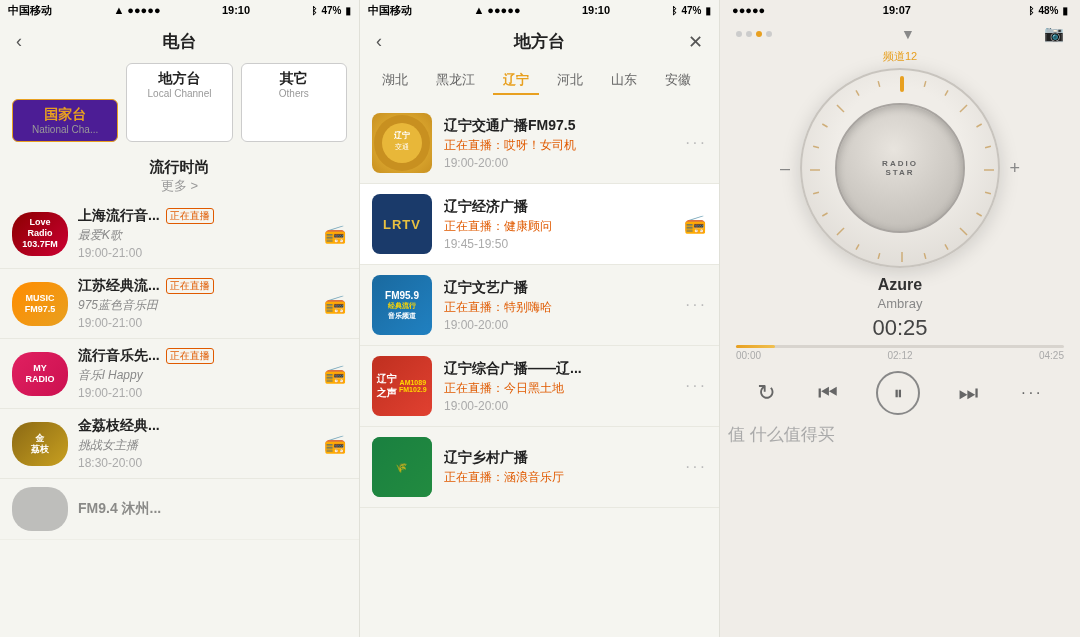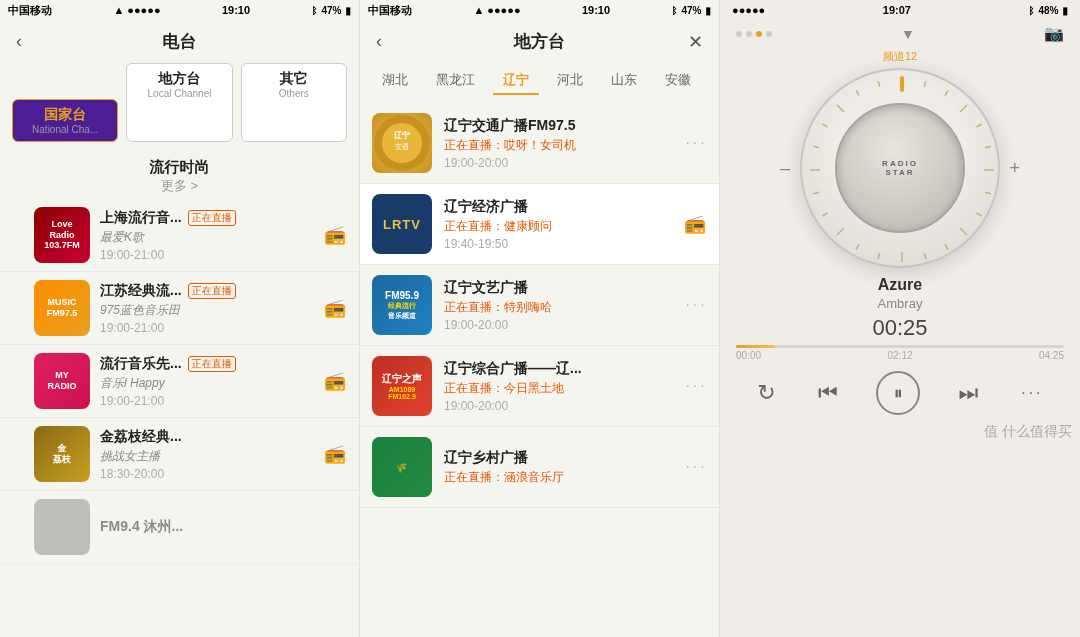--- a/index.html
+++ b/index.html
@@ -116,31 +116,30 @@
       display: flex;
       align-items: center;
       padding: 8px 12px;
       gap: 10px;
       position: relative;
       border-bottom: 1px solid #e8e8e0;
       background: #f5f5f0;
     }
     .radio-logo {
       width: 56px;
-      height: 56px;
-      border-radius: 8px;
+      height: 44px;
+      border-radius: 20px;
       flex-shrink: 0;
       display: flex;
       align-items: center;
       justify-content: center;
       font-size: 11px;
       font-weight: 700;
       color: #fff;
       overflow: hidden;
-      margin-left: 22px;
     }
     .radio-info {
       flex: 1;
       min-width: 0;
     }
     .radio-name-row {
       display: flex;
       align-items: center;
       gap: 6px;
     }
@@ -422,23 +421,23 @@
       justify-content: center;
       font-size: 18px;
     }
     .ctrl-btn.more-btn {
       font-size: 16px;
       letter-spacing: 2px;
     }
 
     
     .watermark {
-      font-size: 14px;
+      font-size: 17px;
       color: #aaa;
-      text-align: right;
+      text-align: left;
       padding: 2px 8px;
       width: 100%;
     }
 
     
     .logo-love { background: linear-gradient(135deg, #8B0000, #cc0033); }
     .logo-music { background: linear-gradient(135deg, #ff8c00, #e8a020); }
     .logo-myradio { background: linear-gradient(135deg, #e02060, #cc1050); }
     .logo-gold { background: linear-gradient(135deg, #8B6914, #c8a020); }
 
@@ -646,21 +645,21 @@
       <span class="station-more">···</span>
     </div>
 
     <div class="station-item highlighted">
       <div class="station-logo lrtv-logo">
         <span style="font-size:13px;font-weight:900;color:#e8c040;letter-spacing:1px;">LRTV</span>
       </div>
       <div class="station-info">
         <div class="station-name">辽宁经济广播</div>
         <div class="station-live">正在直播：健康顾问</div>
-        <div class="station-time">19:40-19:50</div>
+        <div class="station-time">19:45-19:50</div>
       </div>
       <span class="station-icon-btn">📻</span>
     </div>
 
     <div class="station-item">
       <div class="station-logo fm959-logo">
         <div style="background:linear-gradient(135deg,#1a6aa0,#2080c0);width:60px;height:60px;display:flex;flex-direction:column;align-items:center;justify-content:center;border-radius:8px;">
           <span style="color:#fff;font-size:10px;font-weight:700;">FM95.9</span>
           <span style="color:#ffd700;font-size:7px;">经典流行</span>
           <span style="color:#fff;font-size:7px;">音乐频道</span>
@@ -669,21 +668,21 @@
       <div class="station-info">
         <div class="station-name">辽宁文艺广播</div>
         <div class="station-live">正在直播：特别嗨哈</div>
         <div class="station-time">19:00-20:00</div>
       </div>
       <span class="station-more">···</span>
     </div>
 
     <div class="station-item">
       <div class="station-logo lnzy-logo">
-        <div style="background:linear-gradient(135deg,#c03020,#e04030);width:60px;height:60px;display:flex;flex-direction:column;align-items:center;justify-content:center;border-radius:8px;">
+        <div style="background:linear-gradient(135deg,#c03020,#e04030);width:60px;height:60px;display:flex;align-items:center;justify-content:center;border-radius:8px;">
           <span style="color:#fff;font-size:10px;font-weight:700;">辽宁之声</span>
           <span style="color:#ffd700;font-size:7px;">AM1089 FM102.9</span>
         </div>
       </div>
       <div class="station-info">
         <div class="station-name">辽宁综合广播——辽...</div>
         <div class="station-live">正在直播：今日黑土地</div>
         <div class="station-time">19:00-20:00</div>
       </div>
       <span class="station-more">···</span>

